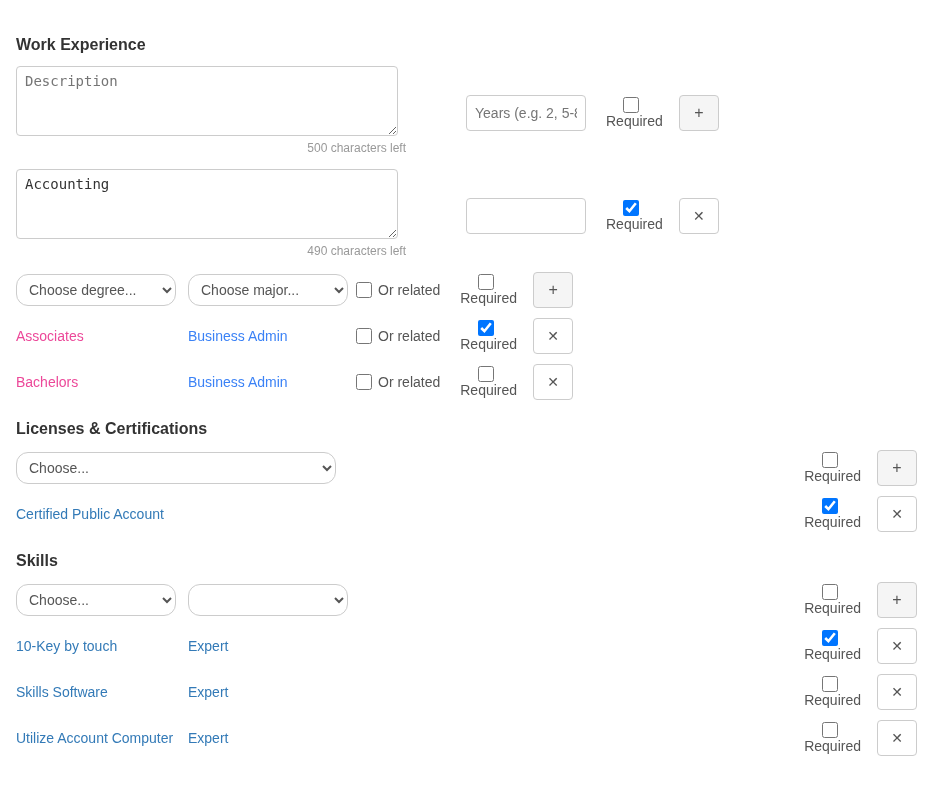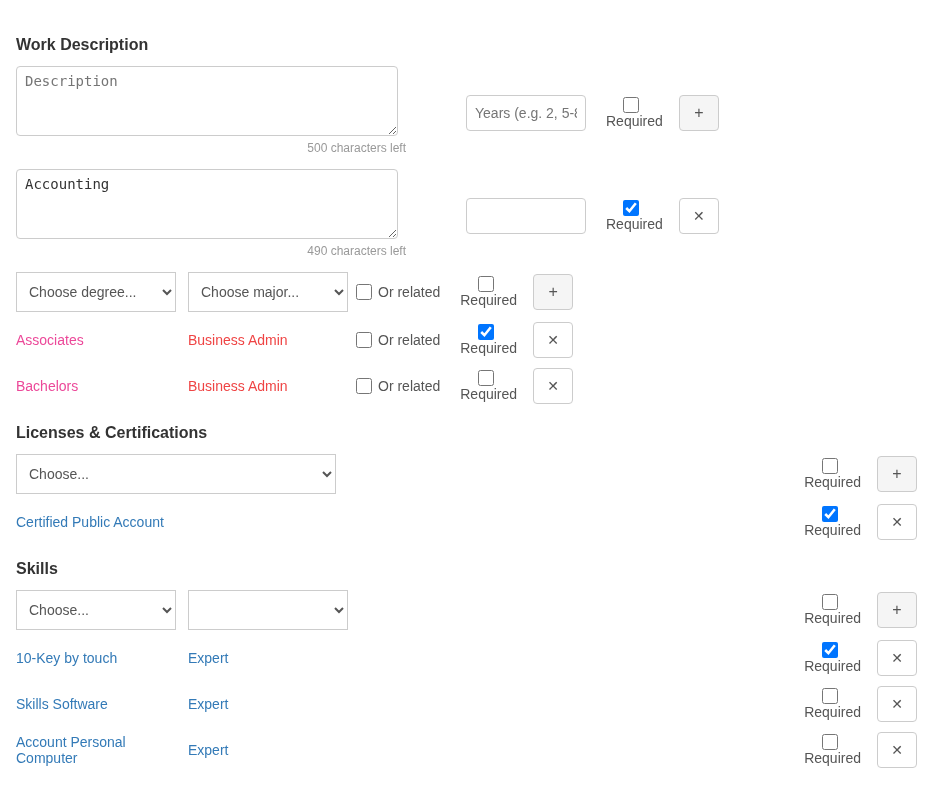--- a/index.html
+++ b/index.html
@@ -101,23 +101,23 @@
       color: #555;
       font-size: 14px;
       cursor: pointer;
       display: flex;
       align-items: center;
       justify-content: center;
       margin-left: 16px;
     }
 
     select {
-      height: 40px;
-      border: 1px solid #ccc;
-      border-radius: 0;
+      height: 32px;
+      border: 1px solid #ccc;
+      border-radius: 12px;
       padding: 0 8px;
       font-size: 14px;
       color: #555;
       background: #fff;
       cursor: pointer;
     }
 
     .degree-select { width: 160px; }
     .major-select { width: 160px; margin-left: 12px; }
 
@@ -135,21 +135,21 @@
     }
 
     .static-text {
       width: 160px;
       color: #ec4899;
       font-size: 14px;
     }
     .static-text-major {
       width: 160px;
       margin-left: 12px;
-      color: #ef4444;
+      color: #3b82f6;
       font-size: 14px;
     }
     .link-text {
       color: #337ab7;
       text-decoration: none;
       cursor: pointer;
     }
 
     .skill-level-select {
       width: 160px;
@@ -163,21 +163,21 @@
     .work-exp-block {
       margin-bottom: 4px;
     }
 
     .spacer { flex: 1; }
   </style>
 </head>
 <body>
 
 <div>
-  <div class="section-title">Work Description</div>
+  <div class="section-title">Work Experience</div>
 
   <div class="work-exp-block">
     <div class="row">
       <div>
         <textarea placeholder="Description" style=""></textarea>
         <div class="char-count">500 characters left</div>
       </div>
       <input type="text" class="years-input" placeholder="Years (e.g. 2, 5-8)" style="">
       <label class="checkbox-label">
         <input type="checkbox" style="">
@@ -312,21 +312,21 @@
     <div class="static-text-major link-text">Expert</div>
     <div class="spacer"></div>
     <label class="checkbox-label">
       <input type="checkbox" style="">
       <span>Required</span>
     </label>
     <button class="remove-btn">✕</button>
   </div>
 
   <div class="row">
-    <a class="link-text static-text">Account Personal Computer</a>
+    <a class="link-text static-text">Utilize Account Computer</a>
     <div class="static-text-major link-text">Expert</div>
     <div class="spacer"></div>
     <label class="checkbox-label">
       <input type="checkbox" style="">
       <span>Required</span>
     </label>
     <button class="remove-btn">✕</button>
   </div>
 </div>
 

